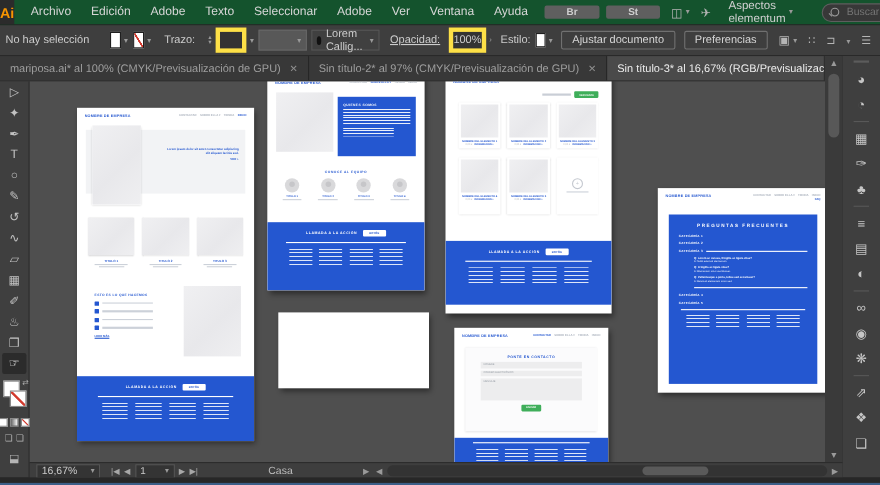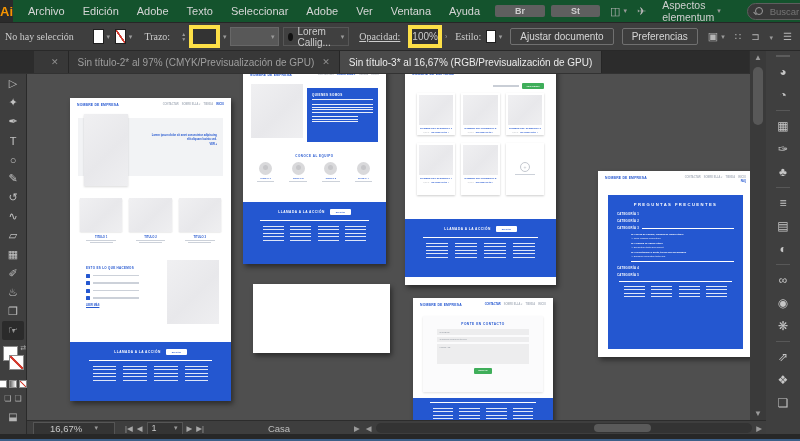--- a/index.html
+++ b/index.html
@@ -15,21 +15,21 @@
   .chev{color:#9a9a9a;font-size:7px;margin-left:3px;}
   .vsep{width:1px;height:14px;background:#4a4a4a;margin:0 8px;}
   .workspace{color:#d0d0d0;font-size:10.5px;}
   .search{display:flex;align-items:center;border:1px solid #5e5e5e;border-radius:10px;height:15px;padding:0 7px;margin-left:10px;background:#383838;}
   .mag{width:6px;height:6px;border:1px solid #9a9a9a;border-radius:50%;position:relative;}
   .mag::after{content:"";position:absolute;left:-3px;top:5px;width:4px;height:1px;background:#9a9a9a;transform:rotate(45deg);}
   .search input{background:transparent;border:0;outline:0;color:#bdbdbd;font-size:9.5px;width:118px;margin-left:5px;font-family:"Liberation Sans",sans-serif;}
 
   
   .controlbar{position:absolute;left:0;top:23px;right:0;height:27px;background:#3e3e3e;border-bottom:1px solid #292929;display:flex;align-items:center;color:#cdcdcd;font-size:10px;}
-  .cb-label{margin:0 5px;white-space:nowrap;font-family:Liberation Serif, serif;}
+  .cb-label{margin:0 5px;white-space:nowrap;}
   .swatch{width:13px;height:13px;background:#fff;border:1px solid #1f1f1f;}
   .swatch.none{background:linear-gradient(to top right,transparent 43%,#d23a2e 45%,#d23a2e 55%,transparent 57%),#fff;}
   .stepper{display:flex;flex-direction:column;margin-left:6px;color:#9a9a9a;font-size:5px;line-height:5px;}
   .valbox{width:34px;height:15px;background:#333;border:4px solid #fde047;margin-left:3px;}
   .dd{display:flex;align-items:center;height:17px;border:1px solid #565656;background:#404040;padding:0 4px;margin-left:4px;}
   .dd.disabled{background:#585858;border-color:#676767;width:58px;}
   .dot{width:8px;height:8px;border-radius:50%;background:#111;margin-right:4px;}
   .cb-btn{border:1px solid #707070;border-radius:2px;padding:2px 9px;margin-left:8px;color:#d6d6d6;white-space:nowrap;}
   .cb-right{margin-left:auto;display:flex;align-items:center;margin-right:8px;color:#b5b5b5;}
   .cb-right span{margin-left:10px;}
@@ -147,21 +147,21 @@
 
   
   .form-card{position:absolute;left:10px;right:10px;top:18px;height:76px;background:#fbfbfc;box-shadow:0 .5px 2px rgba(0,0,0,.12);padding-top:6px;box-sizing:border-box;}
   .form-h{text-align:center;color:#2457d0;font-weight:bold;font-size:3.2px;letter-spacing:.5px;margin-bottom:3px;}
   .fld{background:#ededee;height:5.5px;margin:2px 14px;font-size:2.3px;color:#9aa0a8;display:flex;align-items:center;padding:0 2.5px;}
   .fld.ta{height:18px;align-items:flex-start;padding-top:1.5px;}
   .send{display:block;width:max-content;margin:4px auto 0;}
 
   
   .statusbar{position:absolute;left:27px;right:34px;top:420px;height:14px;background:#3e3e3e;border-top:1px solid #2c2c2c;display:flex;align-items:center;color:#c9c9c9;font-size:9.5px;}
-  .zoombox{display:flex;align-items:center;background:#343434;border:1px solid #555;height:11px;padding:0 16px;margin-left:6px;width:48px;justify-content:space-between;}
+  .zoombox{display:flex;align-items:center;background:#343434;border:1px solid #555;height:11px;padding:0 4px;margin-left:6px;width:48px;justify-content:space-between;}
   .navgrp{display:flex;align-items:center;gap:4px;margin-left:10px;color:#a8a8a8;font-size:7.5px;}
   .abnum{display:flex;align-items:center;background:#343434;border:1px solid #555;height:11px;padding:0 4px;width:26px;justify-content:space-between;font-size:9px;color:#c9c9c9;}
   .stattext{width:150px;text-align:center;color:#bdbdbd;}
   .hscroll{flex:1;position:relative;height:10px;margin:0 4px;background:#333;border-radius:5px;}
   .hscroll .thumb{position:absolute;left:58%;top:1px;width:15%;height:8px;background:#5a5a5a;border-radius:4px;}
   .hs-arr{color:#9a9a9a;font-size:7.5px;}
   .bottomedge{position:absolute;left:0;right:0;bottom:0;height:7px;background:#272727;}
   .bottomedge::after{content:"";position:absolute;left:0;right:0;bottom:0;height:2px;background:#3c5f88;}
 </style>
 </head>
@@ -233,20 +233,21 @@
       <span>∷</span>
       <span>⊐<span class="chev">▾</span></span>
       <span>☰</span>
     </div>
   </div>
 
   <div class="tabbar">
     <div class="pad"></div>
 
       <div class="tab">
+        <span>mariposa.ai* al 100% (CMYK/Previsualización de GPU)</span>
         <span class="x">✕</span>
       </div>
 
       <div class="tab">
         <span>Sin título-2* al 97% (CMYK/Previsualización de GPU)</span>
         <span class="x">✕</span>
       </div>
 
       <div class="tab active">
         <span>Sin título-3* al 16,67% (RGB/Previsualización de GPU)</span>

